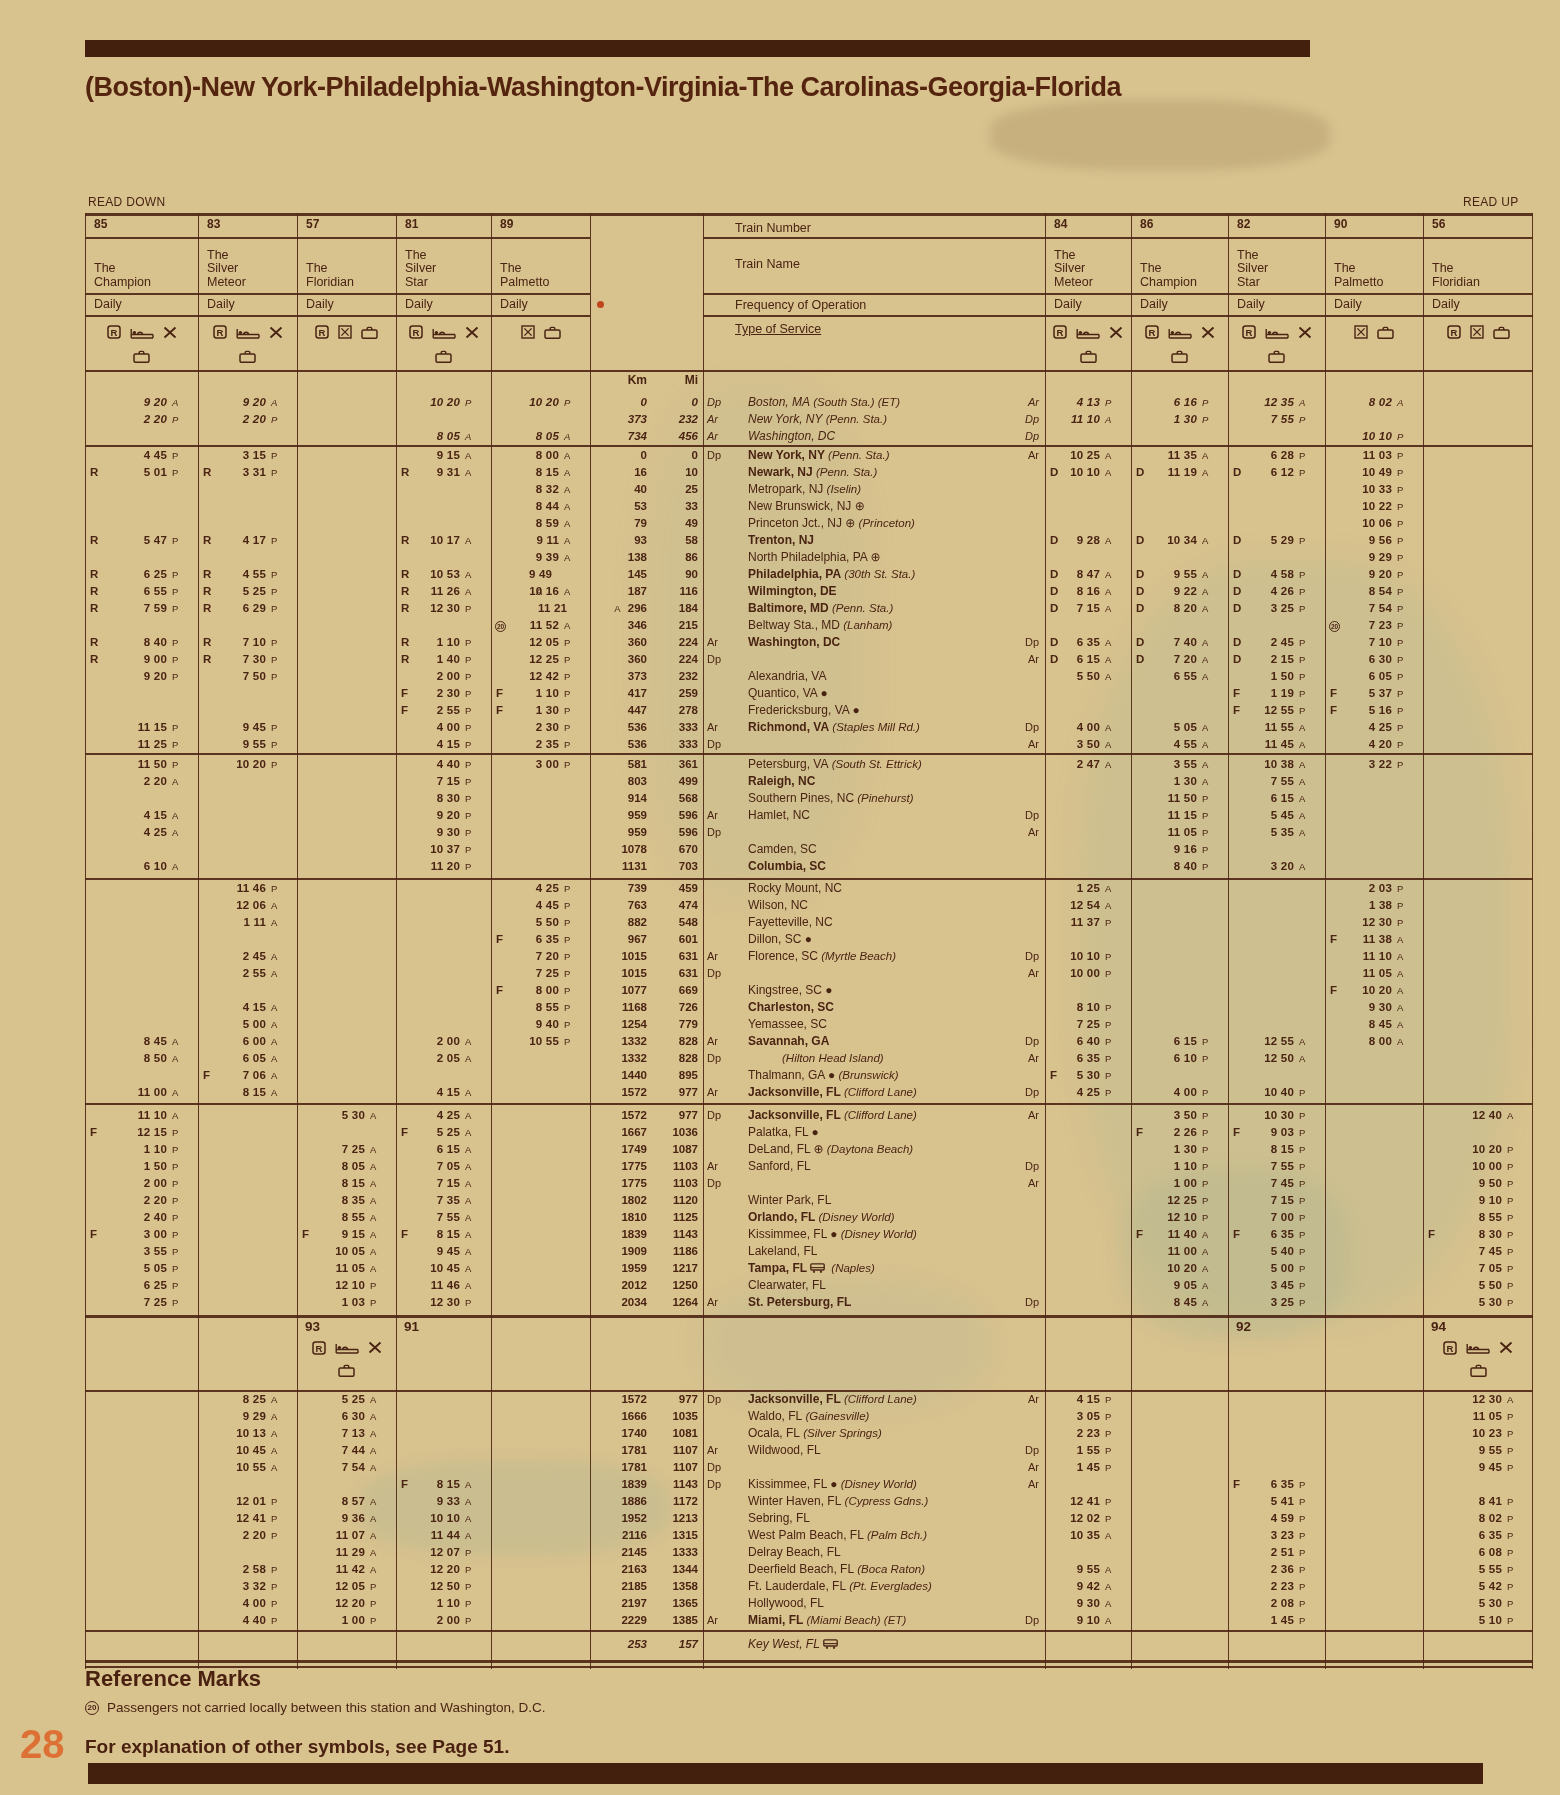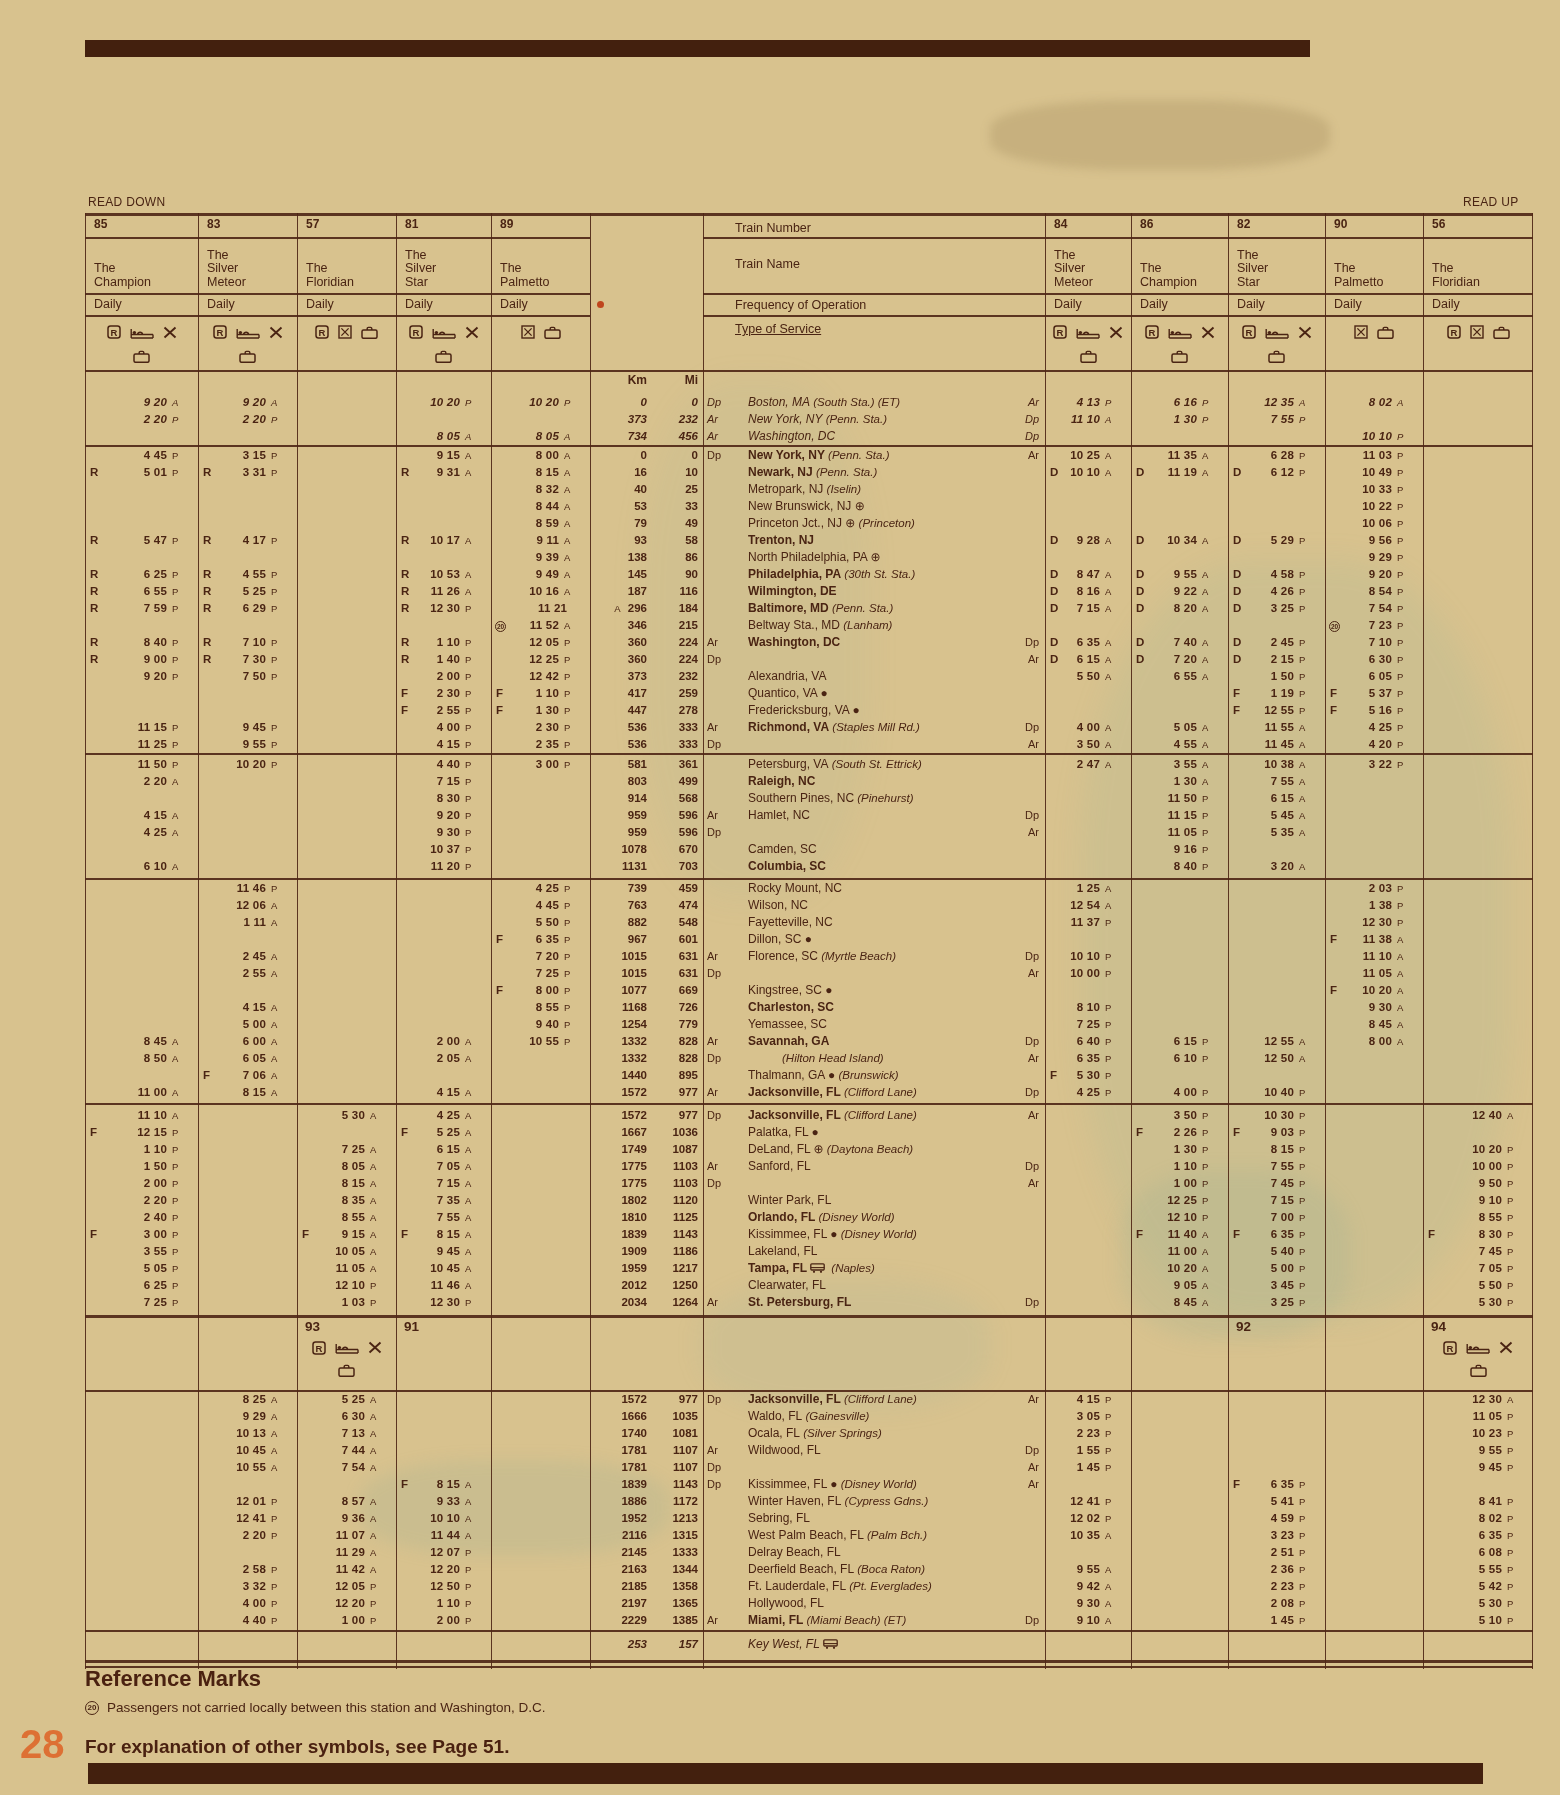--- a/index.html
+++ b/index.html
@@ -58,20 +58,21 @@
 <div class="page">
 
   <div class="ghost" style="left:990px;top:100px;width:340px;height:70px;background:rgba(110,85,45,.16);filter:blur(5px);"></div>
   <div class="ghost" style="left:1080px;top:560px;width:430px;height:760px;background:rgba(135,175,155,.13);filter:blur(14px);"></div>
   <div class="ghost" style="left:640px;top:380px;width:230px;height:520px;background:rgba(140,175,155,.09);filter:blur(14px);"></div>
   <div class="ghost" style="left:360px;top:1460px;width:310px;height:95px;background:rgba(130,170,150,.16);filter:blur(8px);"></div>
   <div class="ghost" style="left:1120px;top:1170px;width:230px;height:170px;background:rgba(130,170,150,.15);filter:blur(9px);"></div>
   <div class="ghost" style="left:700px;top:1280px;width:290px;height:130px;background:rgba(150,180,160,.13);filter:blur(11px);"></div>
 
   <div class="bar" style="left:85px;top:40px;width:1225px;height:17px;"></div>
+  <div class="title">(Boston)-New York-Philadelphia-Washington-Virginia-The Carolinas-Georgia-Florida</div>
 
   <div class="readlbl" style="left:88px;">READ DOWN</div>
   <div class="readlbl" style="left:1463px;">READ UP</div>
 
   <div id="tt">
       <div class="vline" style="left: 0px;"></div>
       <div class="vline" style="left: 113px;"></div>
       <div class="vline" style="left: 212px;"></div>
       <div class="vline" style="left: 311px;"></div>
       <div class="vline" style="left: 406px;"></div>
@@ -1092,21 +1093,21 @@
             <span class="tm"></span>
             <span class="md"></span>
             <span class="pr"></span>
           </div>
           <div class="cell t" style="width: 95px;">
             <span class="fl">R</span>
             <span class="tm">10 53</span>
             <span class="md">A</span>
             <span class="pr"></span>
           </div>
-          <div class="cell t" style="width: 99px;">
+          <div class="cell t" style="width: 99px; flex-direction: column;">
             <span class="fl"></span>
             <span class="tm">9 49</span>
             <span class="md">A</span>
             <span class="pr"></span>
           </div>
           <div class="cell km">145</div>
           <div class="cell mi">90</div>
           <div class="cell adl"></div>
           <div class="cell ste"><span class="stb">Philadelphia, PA</span><span class="note"> (30th St. Sta.)</span></div>
           <div class="cell adr"></div>

